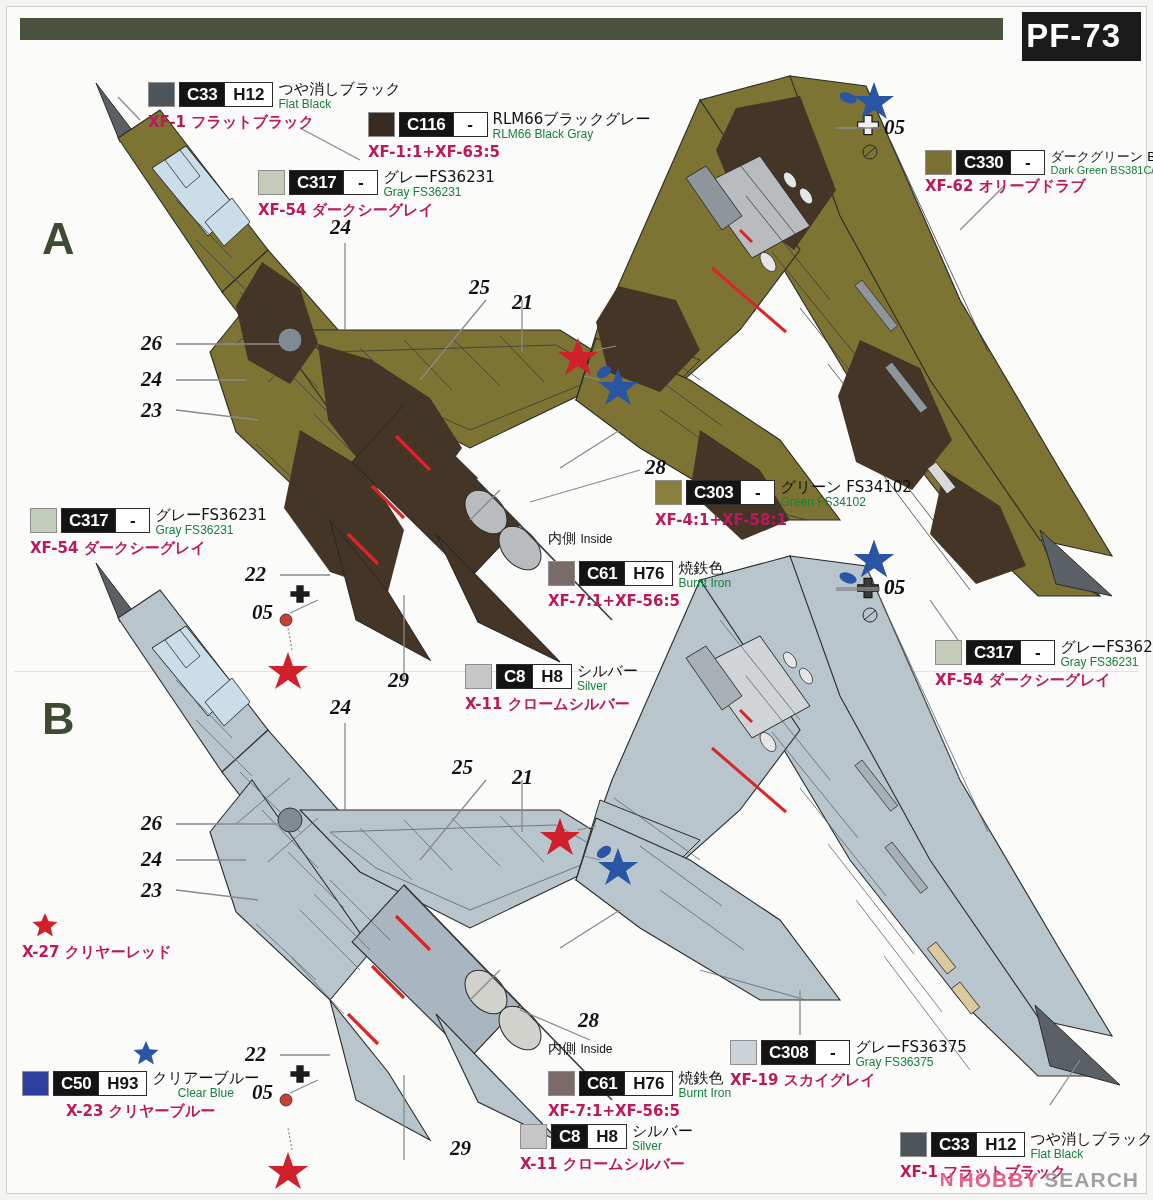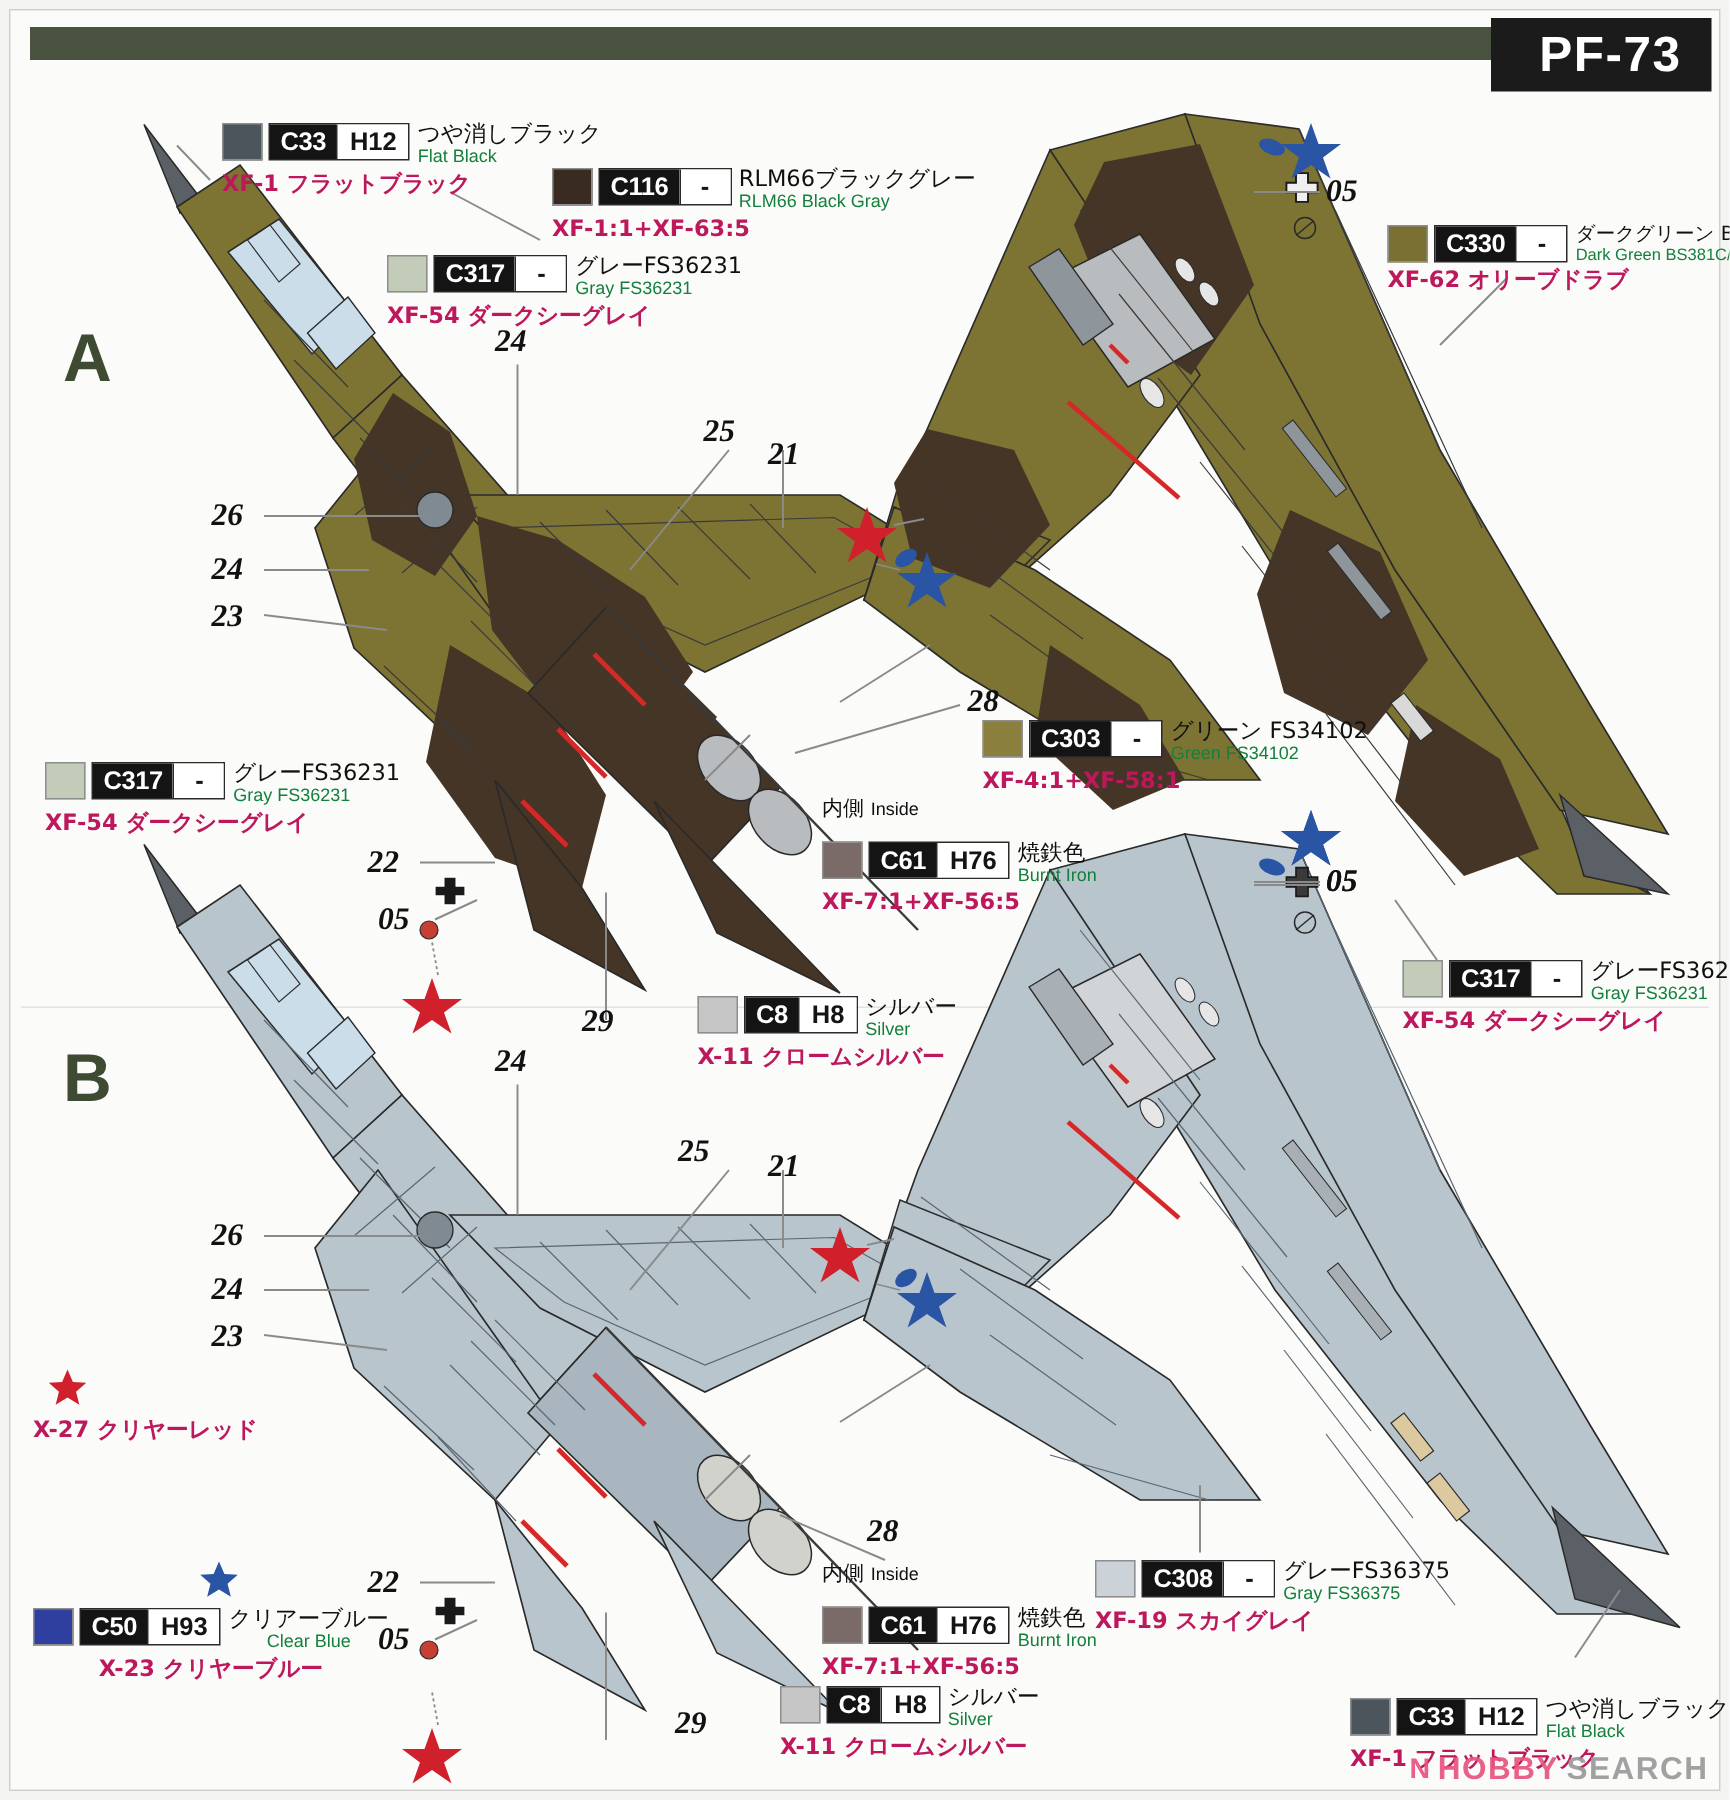--- a/index.html
+++ b/index.html
@@ -28,21 +28,21 @@
     background: #4a5340;
   }
   .topbar::after {
     content:""; position:absolute; left:-2px; top:0; width:4px; height:22px;
     background:#fbfbfa;
   }
   
   .pfbadge {
     position: absolute; right: 12px; top: 12px;
     background: #1b1b1b;
-    padding: 7px 20px 9px 32px;
+    padding: 7px 20px 9px 4px;
   }
   .pfbadge span {
     color: #ffffff;
     font-weight: bold;
     font-size: 33px;
     letter-spacing: 1px;
     font-family: "Liberation Sans", sans-serif;
     display:block; line-height: 1;
   }
   

